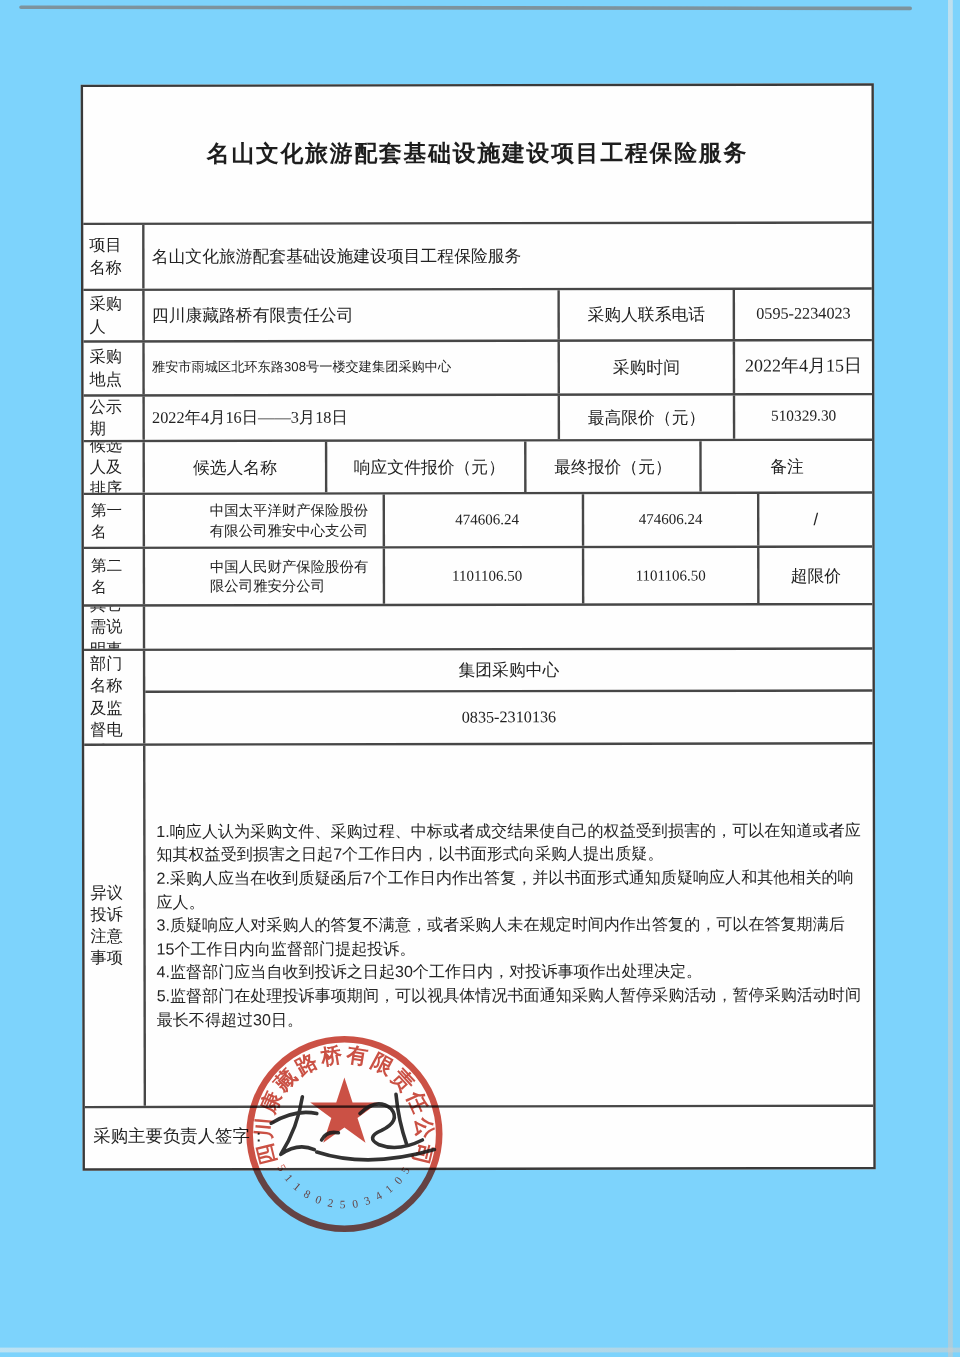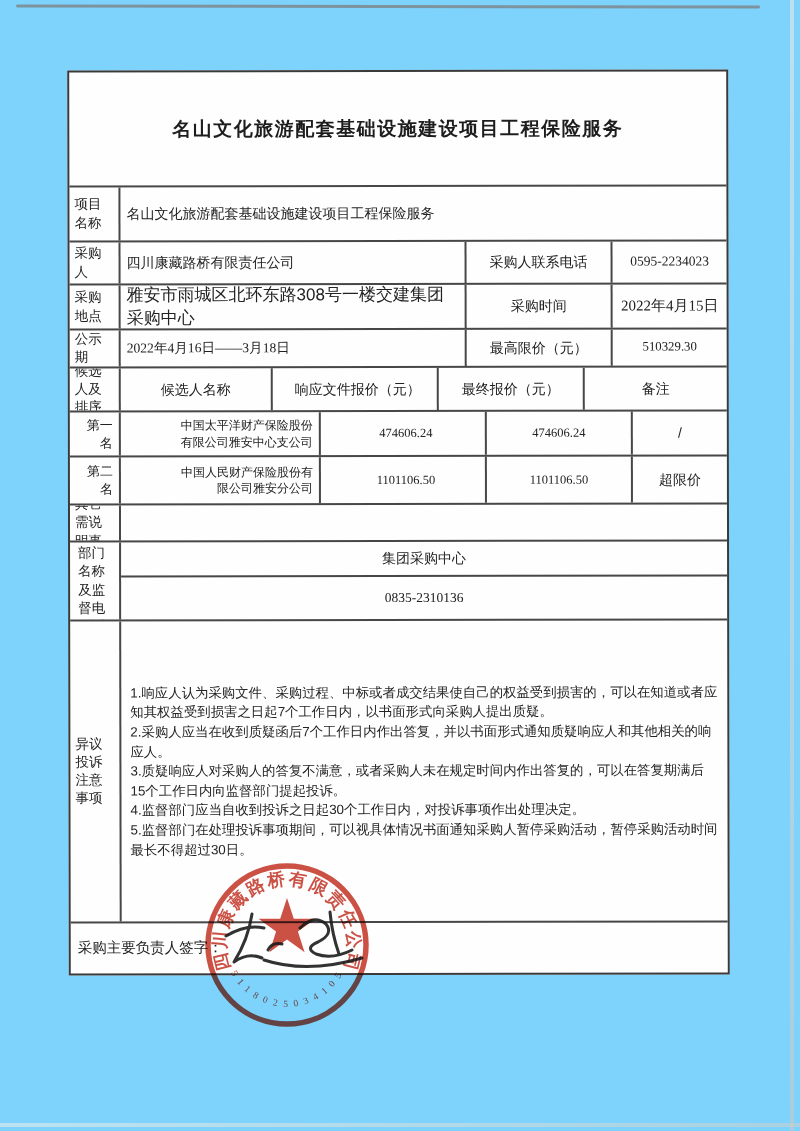--- a/index.html
+++ b/index.html
@@ -23,21 +23,21 @@
   .cell { border-right:2px solid #474747; display:flex; align-items:center;
     padding:2px 6px; font-size:14px; line-height:1.35; overflow:hidden; }
   .cell:last-child { border-right:none; }
   .w-label { width:51px; }
   .w-mid   { width:346px; }
   .w-sm    { width:146px; }
   .w-name  { width:152px; }
   .w-p1    { width:166px;padding-left:12px; }
   .w-end   { flex:1; }
   .cell-label { padding:2px 14px 2px 5px; font-size:13.5px; }
-  .center { justify-content:center; text-align:right; }
+  .center { justify-content:center; text-align:left; }
   .serif { font-family:"Liberation Serif","DejaVu Serif",serif; }
   .small { font-size:12px;margin-left:48px; }
 
   .title-cell { height:113px; display:flex; flex-direction:column; justify-content:center;
     align-items:center; font-weight:bold; font-size:19px; letter-spacing:1.5px;
     line-height:31px; color:#1d1d1d; }
 
   .sup-col { flex:1; display:flex; flex-direction:column; }
   .sup-top { height:35px; border-bottom:2px solid #474747; display:flex;
     align-items:center; justify-content:center; font-size:14px; }
@@ -78,21 +78,21 @@
 
     <div class="row" style="height:43px">
       <div class="cell w-label cell-label">采购人</div>
       <div class="cell w-mid">四川康藏路桥有限责任公司</div>
       <div class="cell w-sm center">采购人联系电话</div>
       <div class="cell w-end center serif" style="font-size:13.5px">0595-2234023</div>
     </div>
 
     <div class="row" style="height:45px">
       <div class="cell w-label cell-label">采购地点</div>
-      <div class="cell w-mid" style="font-size:17px">雅安市雨城区北环东路308号一楼交建集团采购中心</div>
+      <div class="cell w-mid" style="font-size:11px">雅安市雨城区北环东路308号一楼交建集团采购中心</div>
       <div class="cell w-sm center">采购时间</div>
       <div class="cell w-end center serif" style="font-size:15px">2022年4月15日</div>
     </div>
 
     <div class="row" style="height:38px">
       <div class="cell w-label cell-label">公示期</div>
       <div class="cell w-mid serif" style="font-size:13.6px">2022年4月16日——3月18日</div>
       <div class="cell w-sm center">最高限价（元）</div>
       <div class="cell w-end center serif" style="font-size:12.8px">510329.30</div>
     </div>

